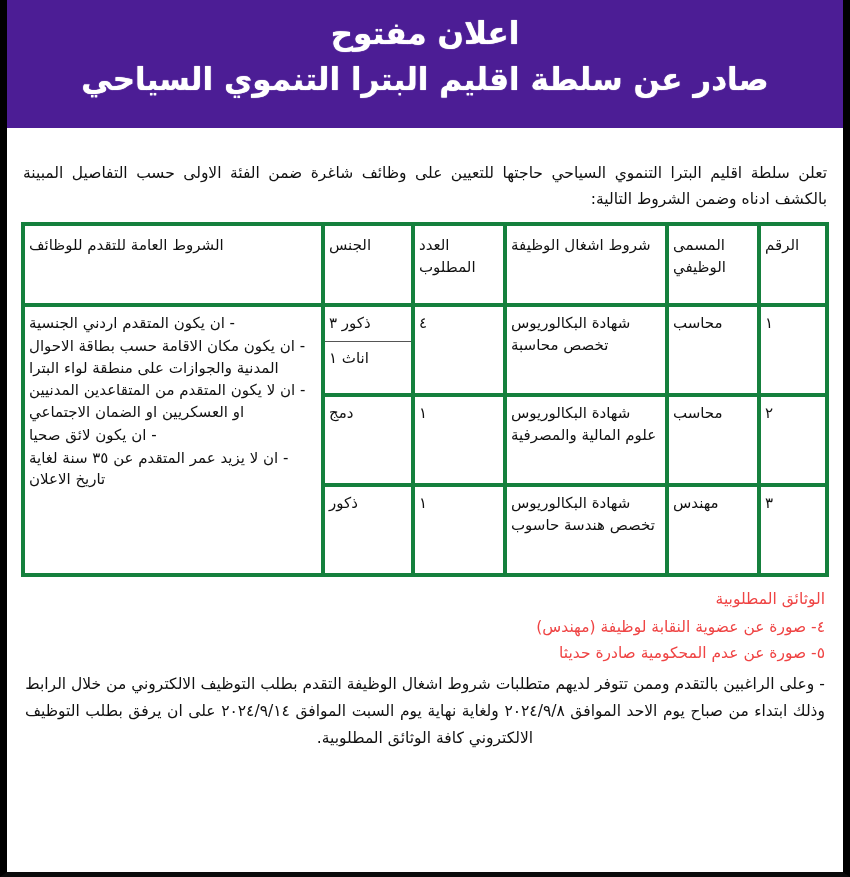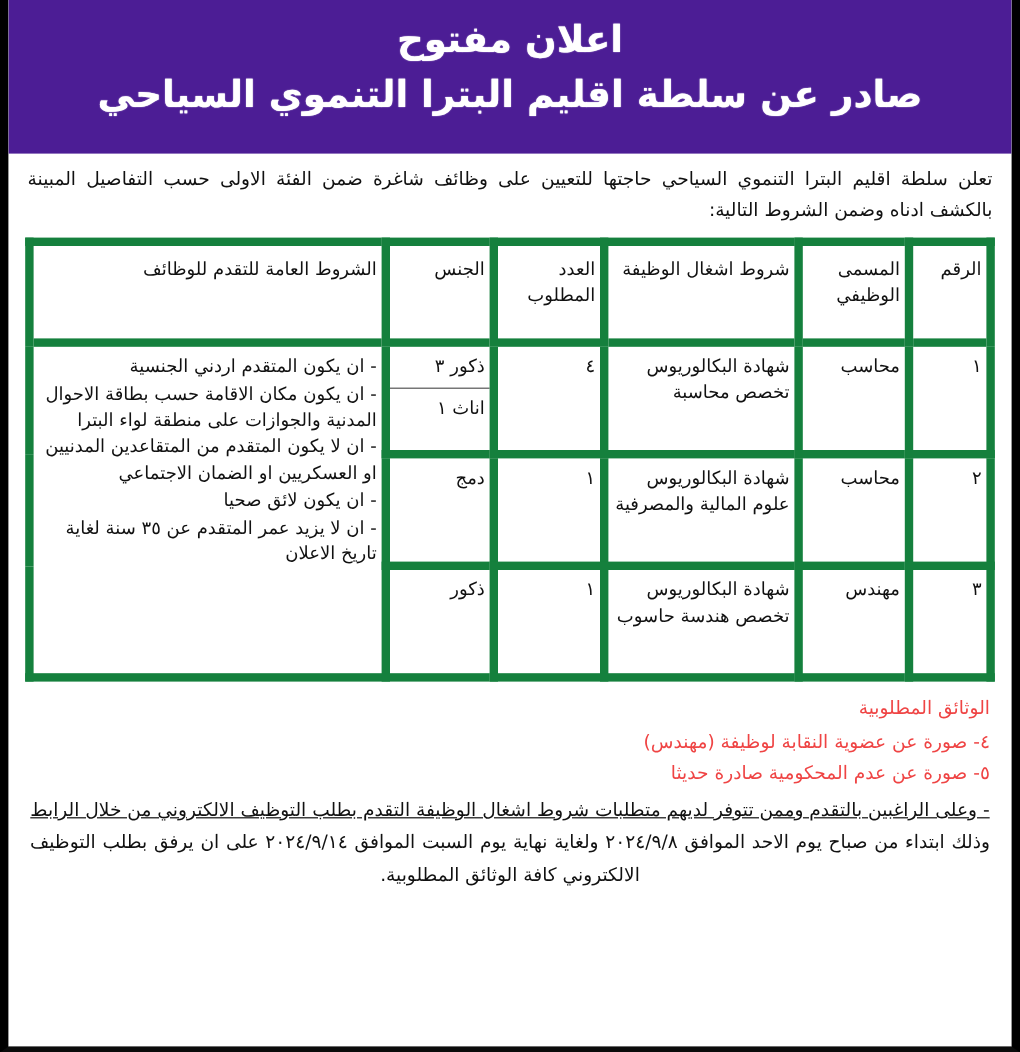--- a/index.html
+++ b/index.html
@@ -55,35 +55,36 @@
   }
 
   .intro {
     font-size: 15.5px;
     line-height: 1.65;
     color: #111111;
     text-align: justify;
     text-align-last: right;
     padding: 9px 2px 8px 2px;
     font-weight: 500;
+    margin-top: 24px;
   }
 
   
   table.jobs {
     width: 100%;
     border-collapse: collapse;
     table-layout: fixed;
     border: 2px solid #3a3a3a;
     margin-top: 2px;
   }
   table.jobs th,
   table.jobs td {
-    border: 7px solid #15803d;
+    border: 4px solid #15803d;
     vertical-align: top;
-    text-align: right;
+    text-align: left;
     color: #111111;
     font-size: 15px;
     line-height: 1.45;
     padding: 6px 4px;
   }
   table.jobs thead th {
     font-weight: 500;
     height: 62px;
     vertical-align: top;
     padding-top: 9px;
@@ -139,21 +140,20 @@
     font-size: 15.5px;
     line-height: 1.7;
     color: #111111;
     text-align: justify;
     text-align-last: center;
     padding: 4px 4px 0 4px;
   }
   .note-first {
     text-align: justify;
     text-align-last: center;
-    text-decoration: underline;
   }
   .url {
     text-align: center;
     font-size: 16px;
     color: #111111;
     padding: 2px 0 3px 0;
     direction: ltr;
     unicode-bidi: isolate;
     letter-spacing: 0.2px;
   }

